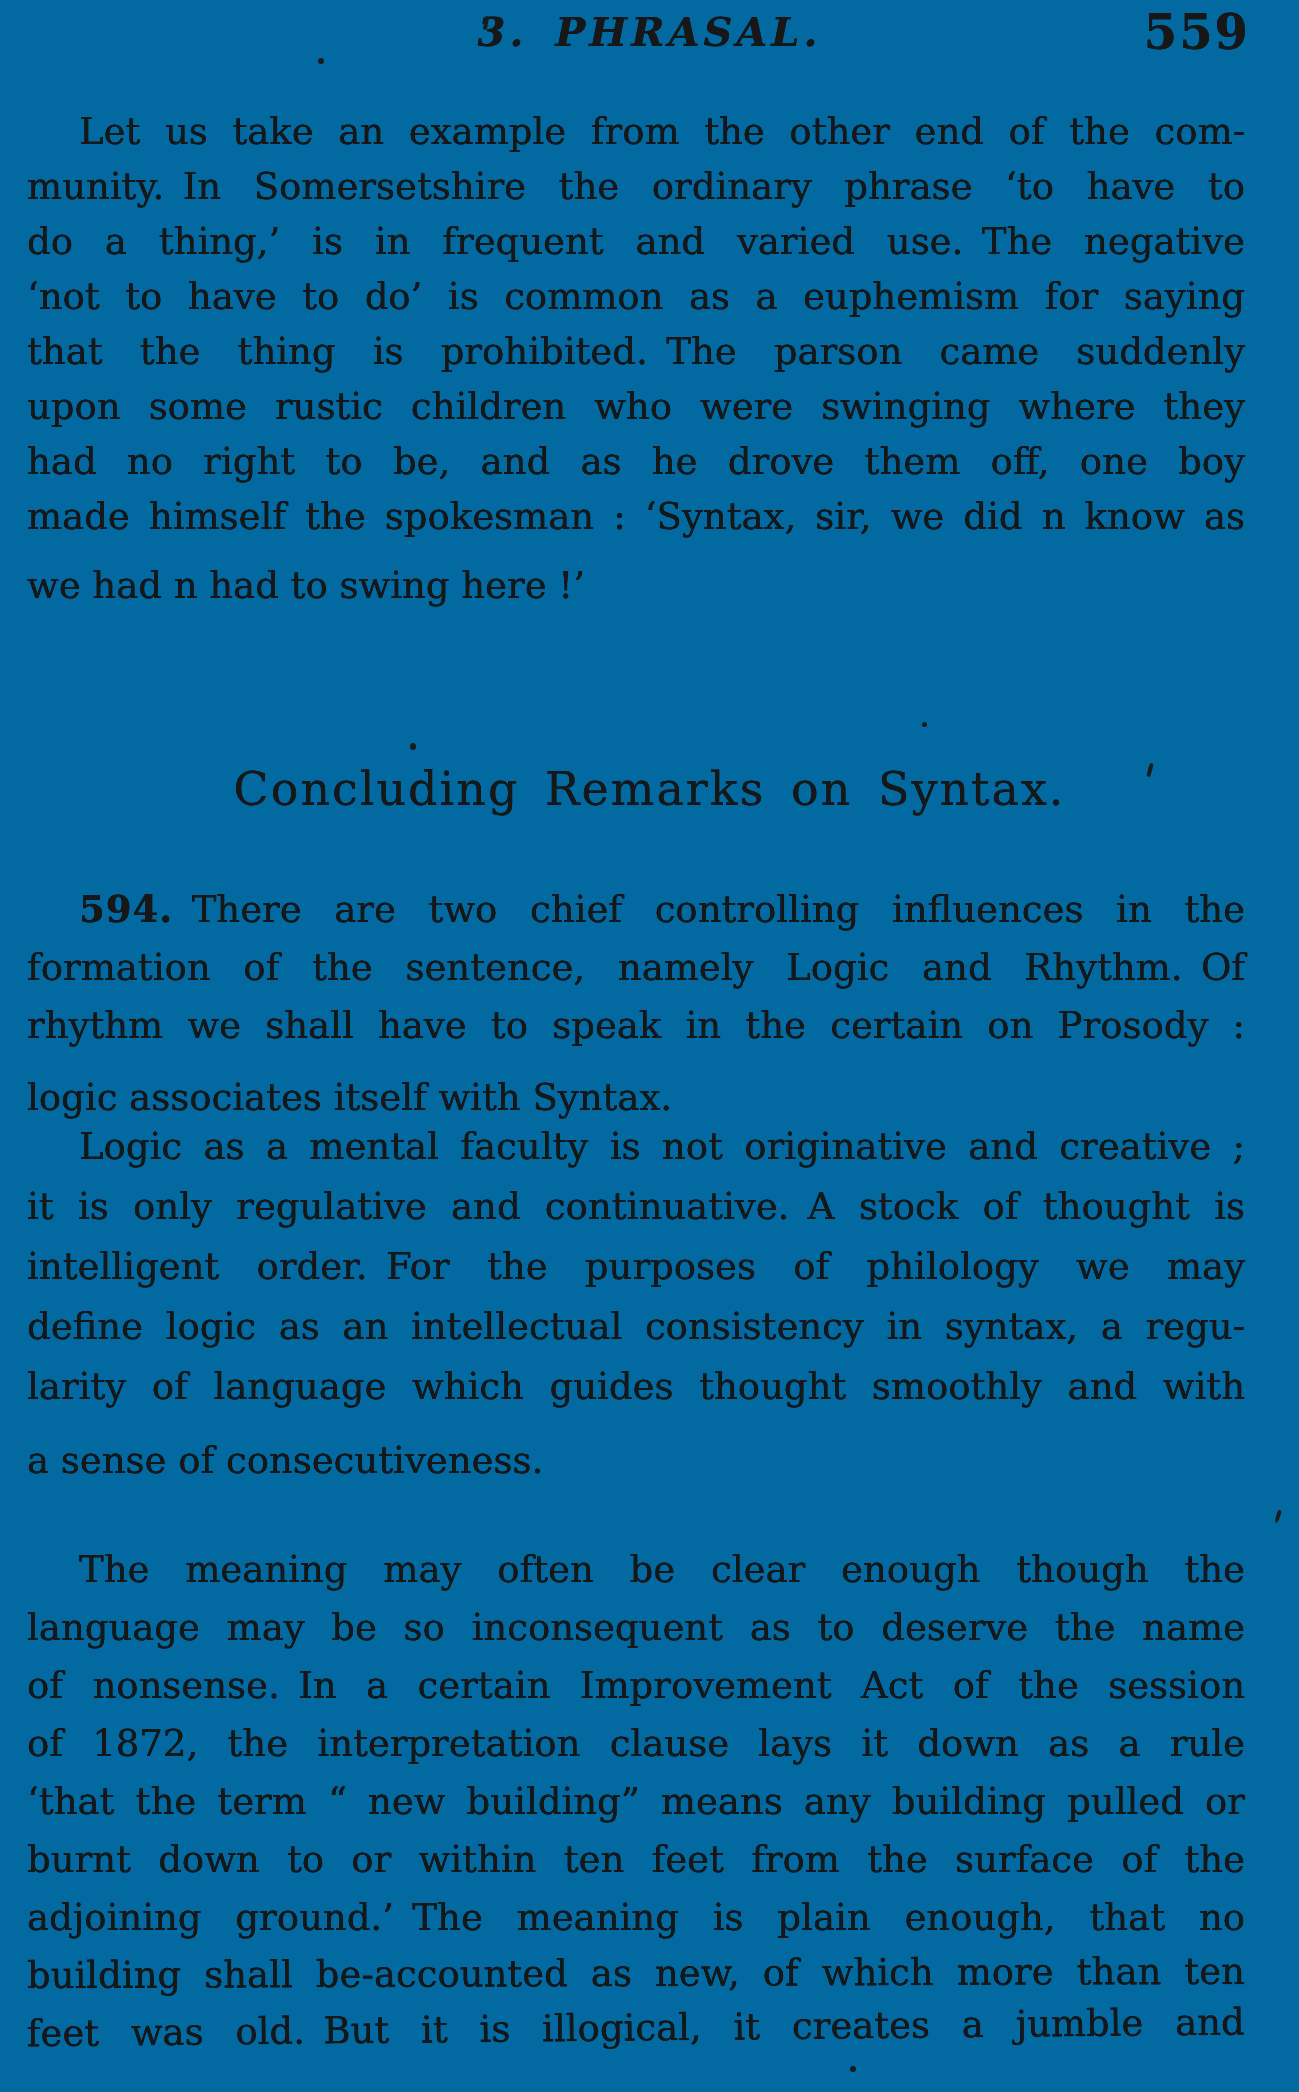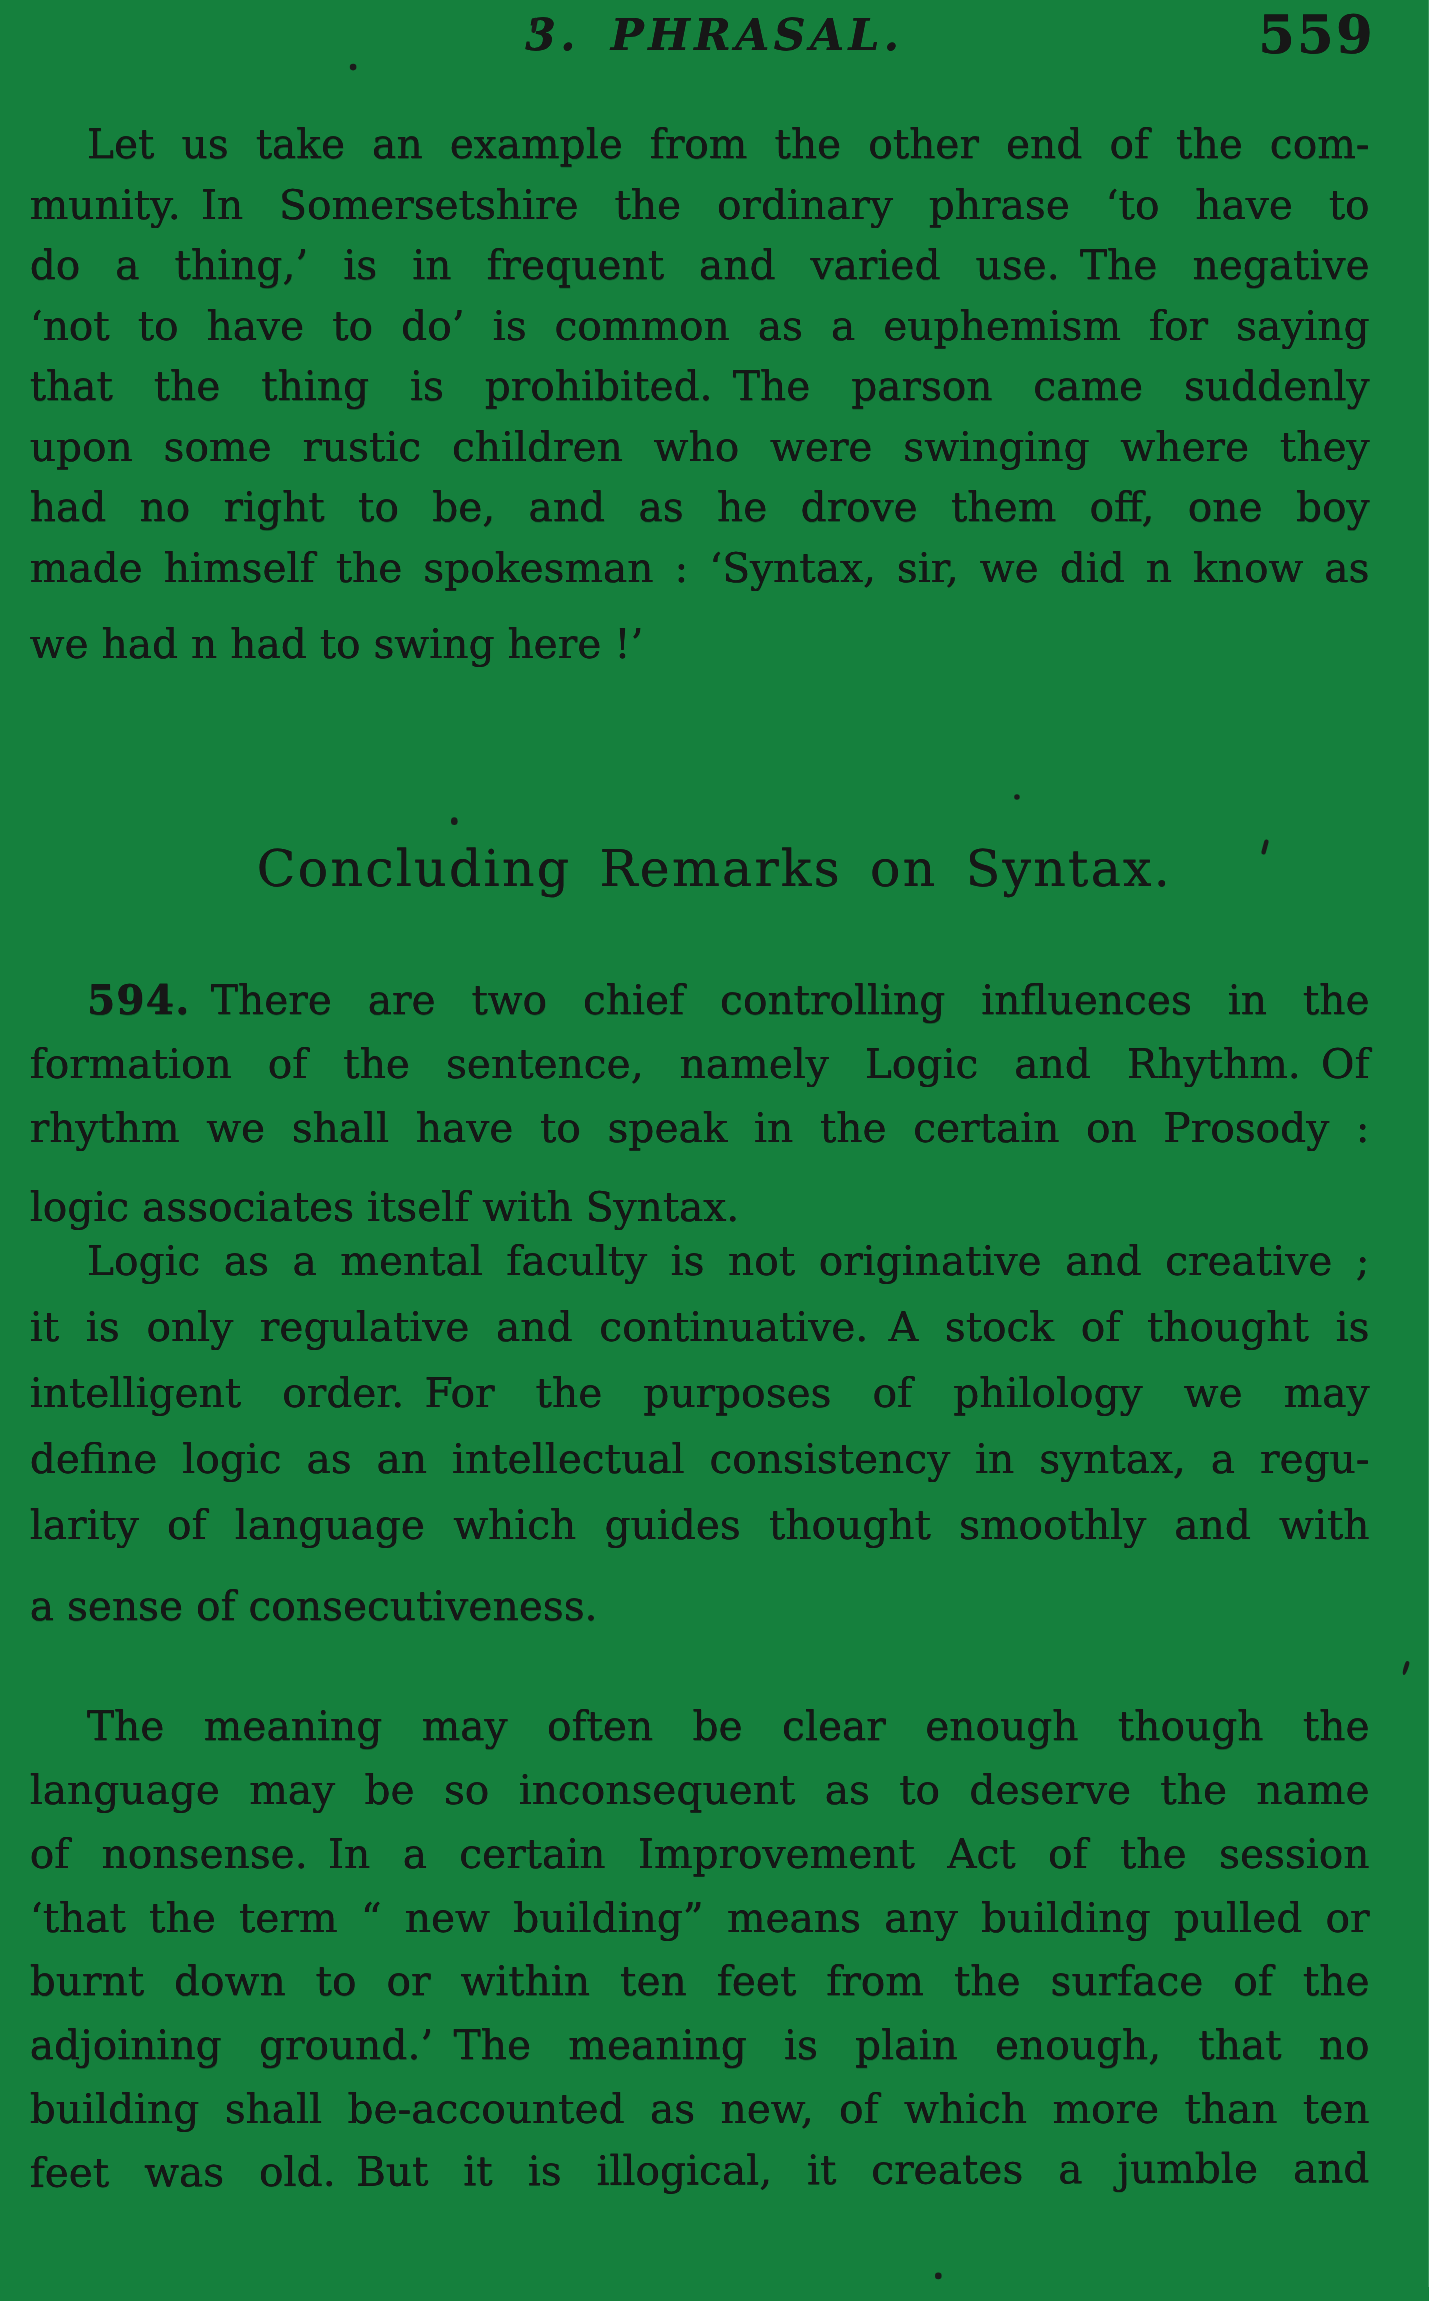--- a/index.html
+++ b/index.html
@@ -1,19 +1,19 @@
 <!DOCTYPE html>
 <html><head>
 <meta charset="utf-8">
 <style>
   html,body{margin:0;padding:0;background:#e8e8e8;}
   .page{
     position:relative;
     width:1299px;height:2092px;
-    background:#15803d;
+    background:#0369a1;
     overflow:hidden;
     font-family:"DejaVu Serif","Liberation Serif",serif;
     color:#171717;
   }
   
   .running-header{
     position:absolute;top:8px;left:0;width:100%;
     text-align:center;
   }
   .running-header .sec{
@@ -101,20 +101,21 @@
         <div class="line">it is only regulative and continuative. A stock of thought is</div>
         <div class="line">intelligent order. For the purposes of philology we may</div>
         <div class="line">define logic as an intellectual consistency in syntax, a regu-</div>
         <div class="line">larity of language which guides thought smoothly and with</div>
         <div class="line line-end">a sense of consecutiveness.</div>
       </div>
       <div class="para para-4">
         <div class="line">The meaning may often be clear enough though the</div>
         <div class="line">language may be so inconsequent as to deserve the name</div>
         <div class="line">of nonsense. In a certain Improvement Act of the session</div>
+        <div class="line">of 1872, the interpretation clause lays it down as a rule</div>
         <div class="line">‘that the term “ new building” means any building pulled or</div>
         <div class="line">burnt down to or within ten feet from the surface of the</div>
         <div class="line">adjoining ground.’ The meaning is plain enough, that no</div>
         <div class="line">building shall be-accounted as new, of which more than ten</div>
         <div class="line">feet was old. But it is illogical, it creates a jumble and</div>
       </div>
     </div>
 
   <div class="section-heading">Concluding Remarks on Syntax.</div>
 

